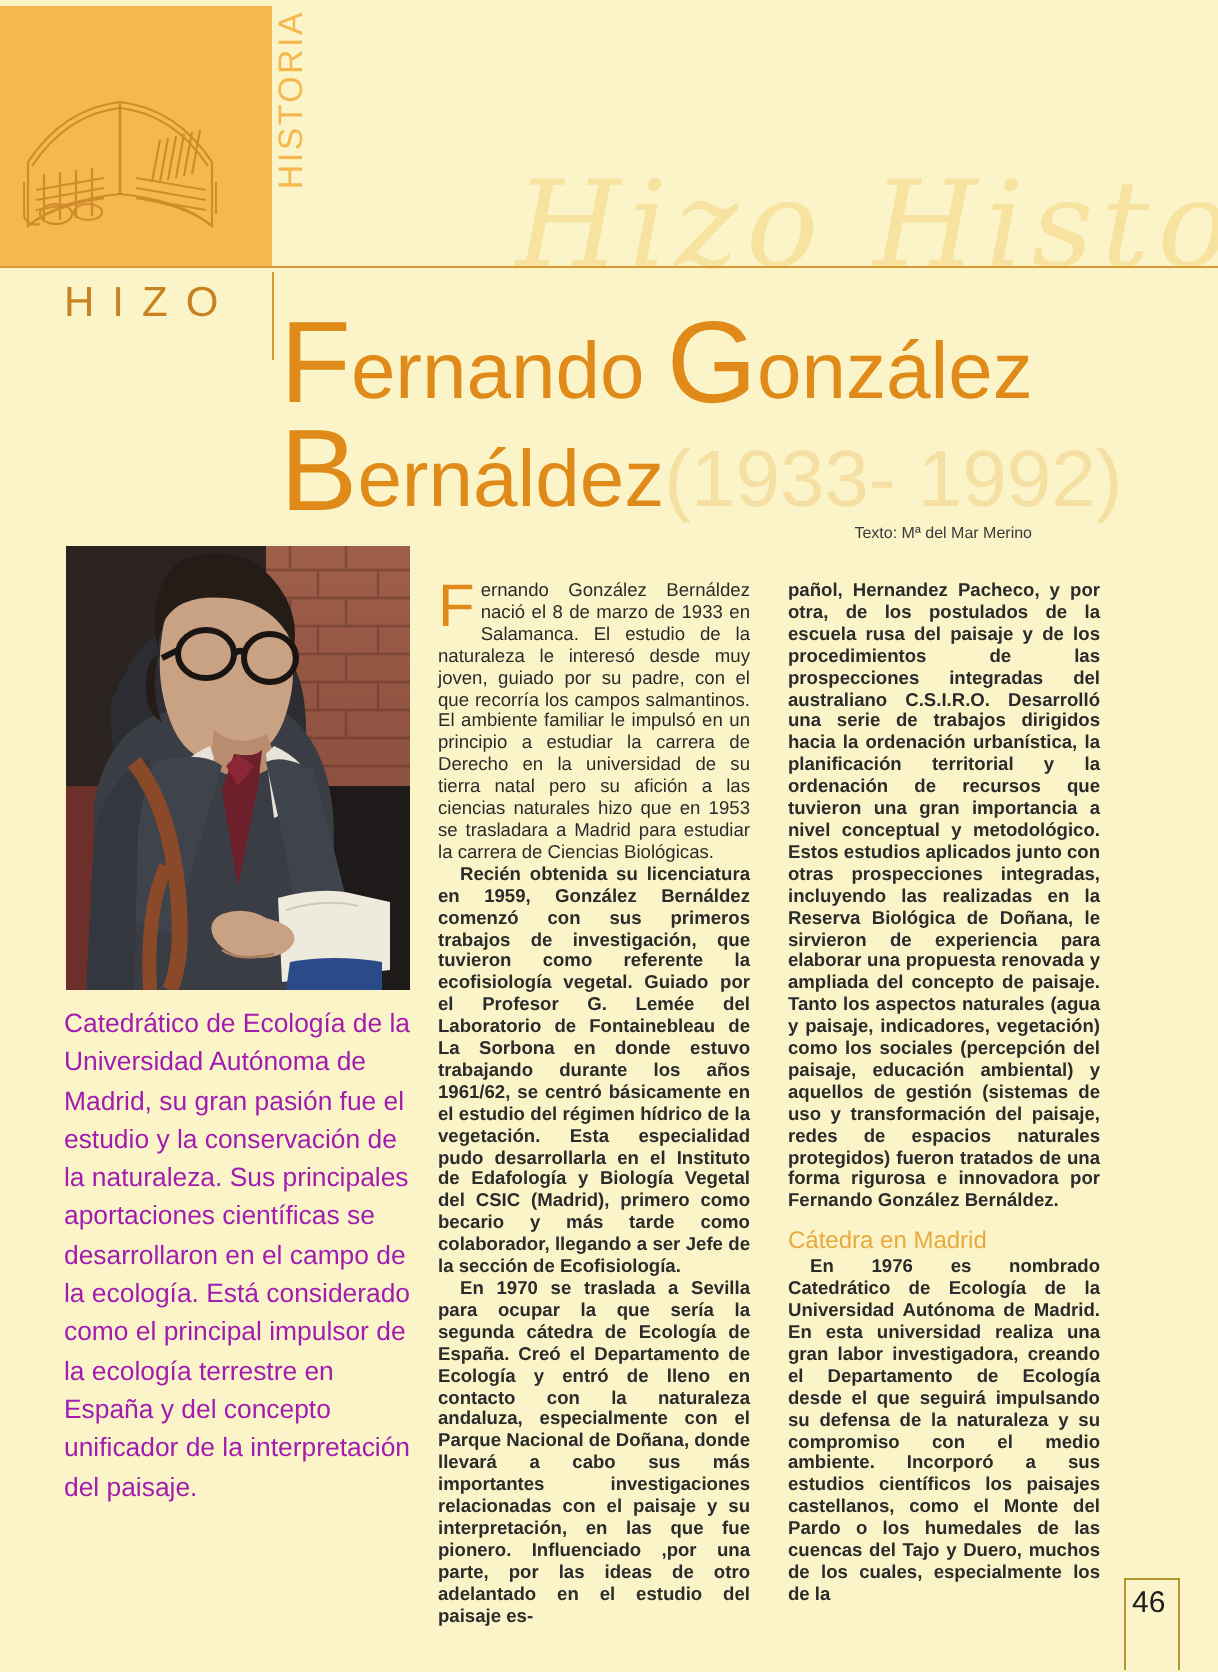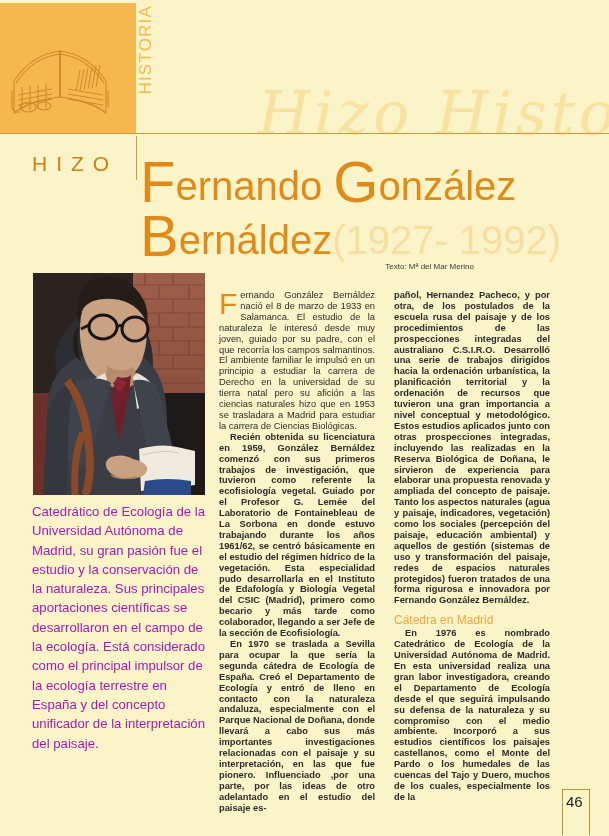--- a/index.html
+++ b/index.html
@@ -40,21 +40,21 @@
     box-sizing:border-box;
   }
 
   .vrule{
     position:absolute;left:136px;top:136px;width:1px;height:44px;
     background:#d99a33;
   }
 
   .hizo-word{
     position:absolute;left:32px;top:140px;
-    font-size:21px;letter-spacing:9px;color:#c8821f;margin-top:12px;
+    font-size:21px;letter-spacing:9px;color:#c8821f;
   }
 
   .script-deco{
     position:absolute;left:258px;top:78px;
     font-family:"DejaVu Serif", serif;
     font-style:italic;
     font-size:60px;
     color:#f7e2a0;
     white-space:nowrap;
     letter-spacing:4px;
@@ -80,21 +80,21 @@
   
   #caption{
     position:absolute;left:32px;top:502px;width:180px;
     color:#a21caf;
     font-size:13.2px;
     line-height:19.3px;
   }
 
   
   #credit{
-    position:absolute;left:0;top:262px;width:474px;
+    position:absolute;left:0;top:262px;width:516px;
     text-align:right;
     font-size:8px;color:#3a3a3a;
   }
 
   
   .col{
     position:absolute;top:290px;width:156px;
     font-size:9.3px;
     line-height:10.9px;
     color:#2b2b2b;
@@ -186,21 +186,21 @@
   <div class="historia-word">HISTORIA</div>
 
   <div class="script-deco">Hizo Historia</div>
   <div class="hrule"></div>
   <div class="vrule"></div>
 
   <div class="hizo-word">HIZO</div>
 
   <div class="title-wrap">
     <div class="title-line"><span class="cap">F</span><span class="rest">ernando </span><span class="cap">G</span><span class="rest">onzález</span></div>
-    <div class="title-line"><span class="cap">B</span><span class="rest">ernáldez</span><span class="years">(1927- 1992)</span></div>
+    <div class="title-line"><span class="cap">B</span><span class="rest">ernáldez</span><span class="years">(1933- 1992)</span></div>
   </div>
 </div>
 
 <div id="credit">Texto: Mª del Mar Merino</div>
 
 <div id="photo">
   <svg width="172" height="222" viewBox="0 0 172 222">
     <defs>
       <linearGradient id="brick" x1="0" y1="0" x2="0" y2="1">
         <stop offset="0" stop-color="#9e5f4a"></stop>

